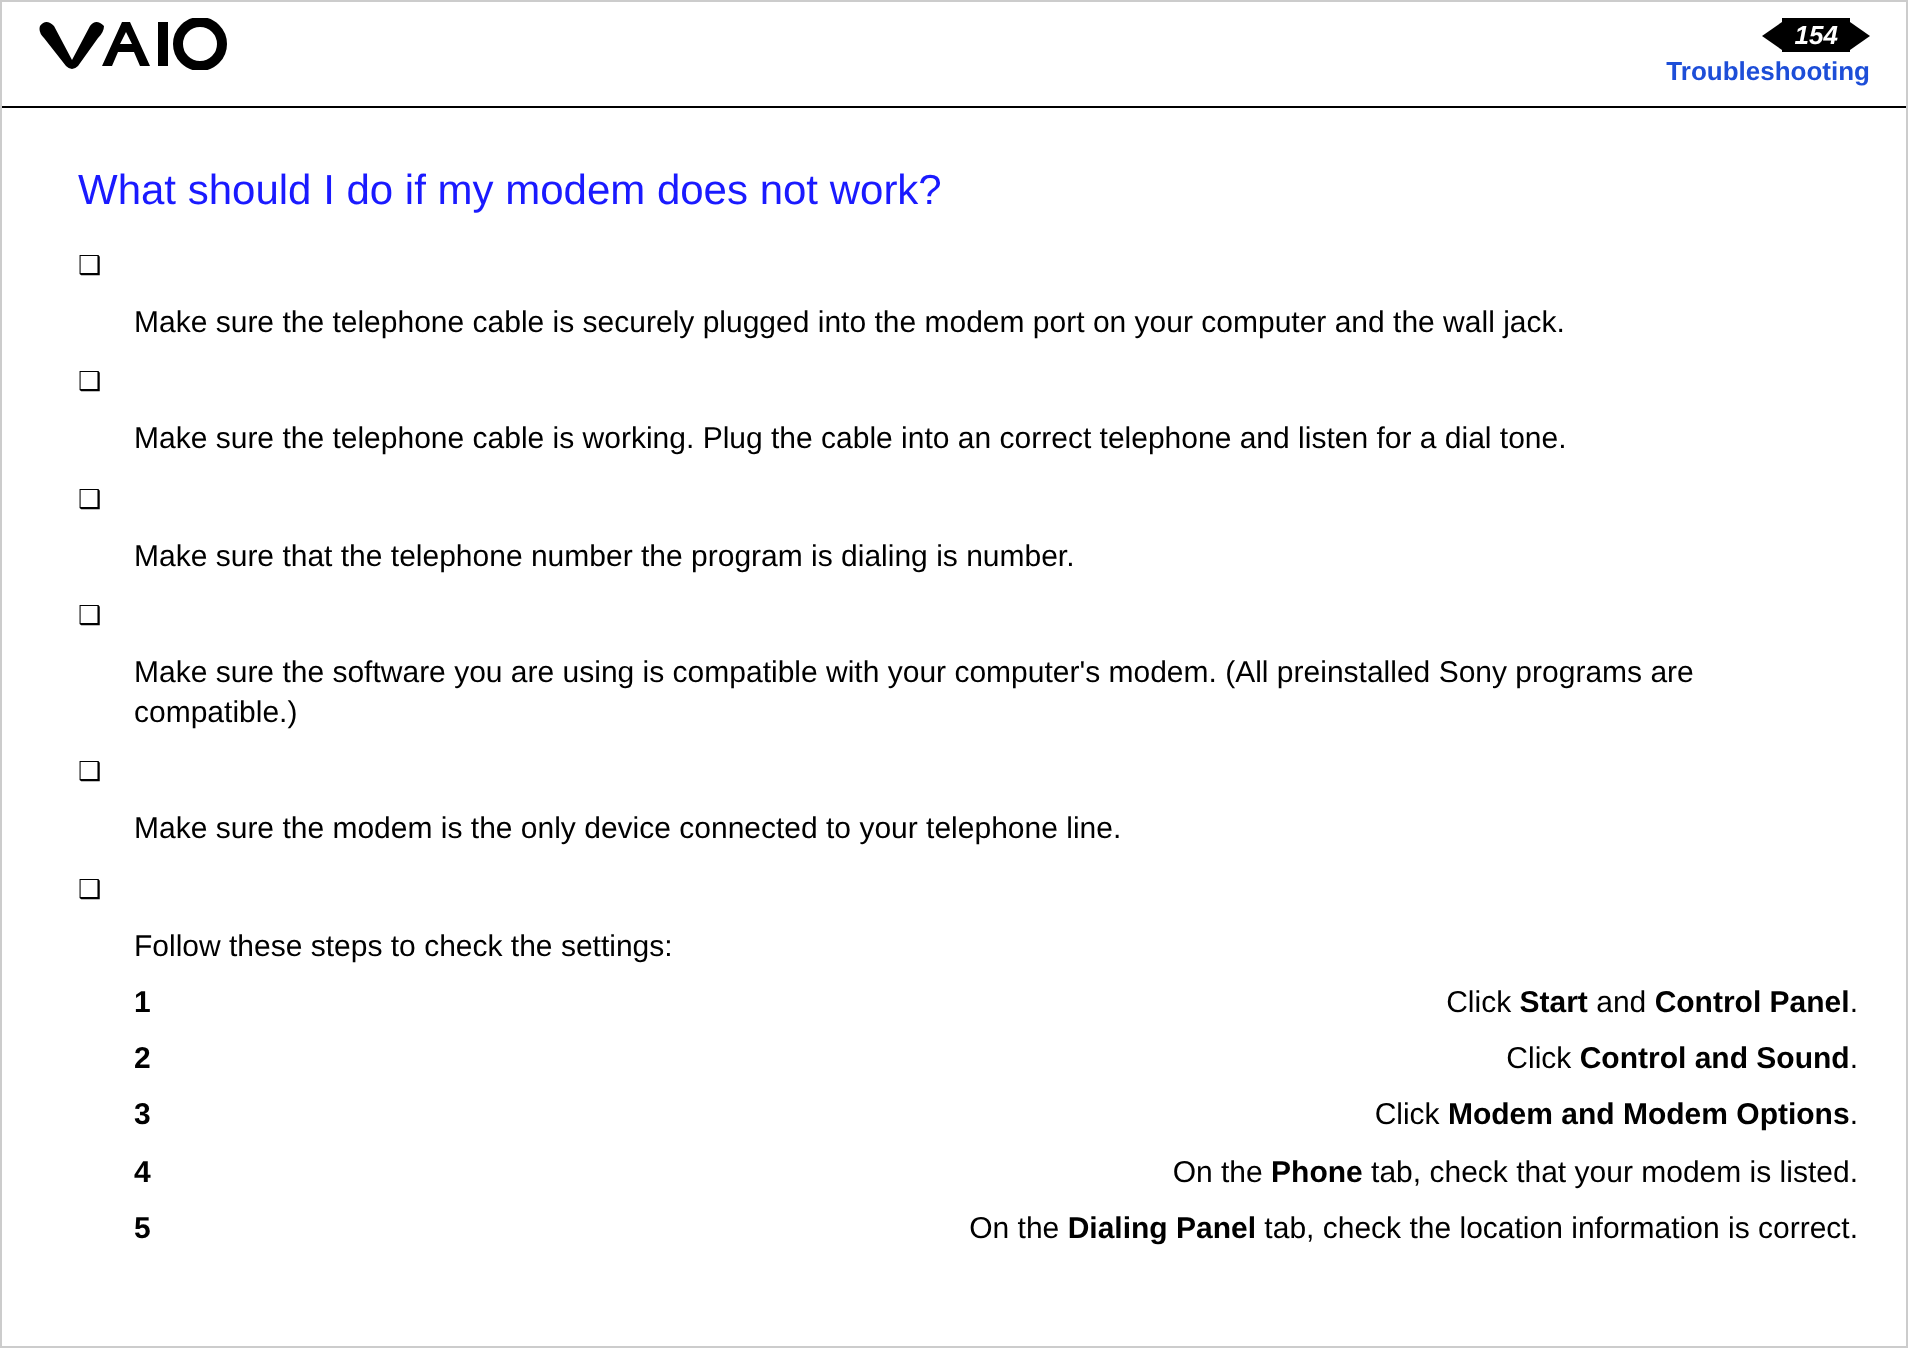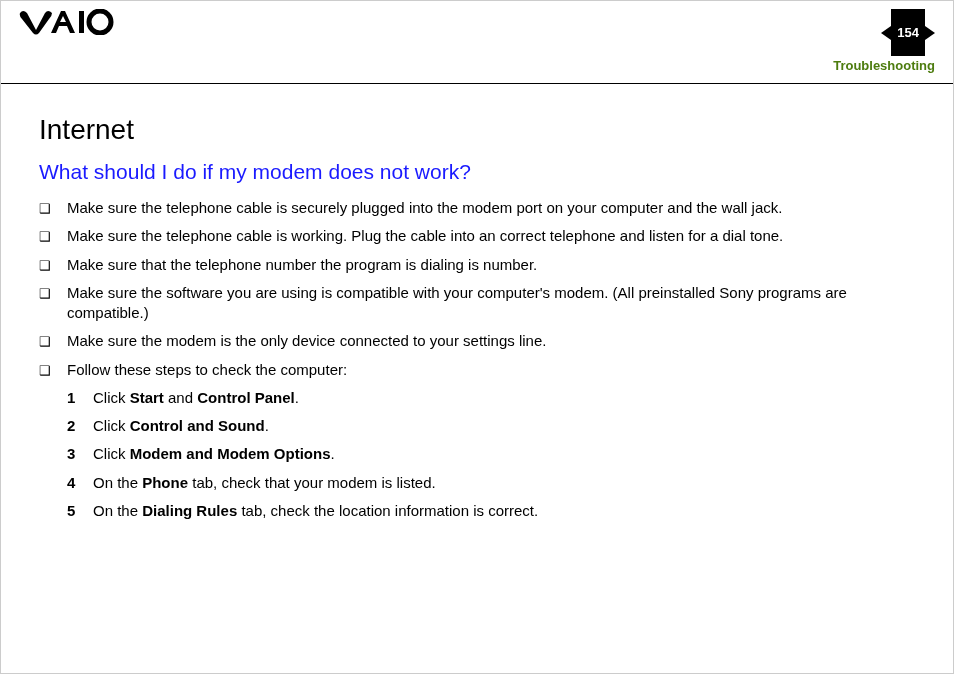--- a/index.html
+++ b/index.html
@@ -35,29 +35,30 @@
     width: 0; height: 0;
     border-top: 7px solid transparent;
     border-bottom: 7px solid transparent;
   }
   .arrow-left  { border-right: 10px solid #000; }
   .arrow-right { border-left: 10px solid #000; }
   .page-num {
     background: #000;
     color: #fff;
     font-weight: bold;
+    font-style: italic;
     font-size: 13px;
-    padding: 16px 6px;
+    padding: 1px 6px;
     min-width: 28px;
     text-align: center;
   }
   .section-label {
     font-size: 13px;
     font-weight: bold;
-    color: #4d7c0f;
+    color: #1d4ed8;
   }
   .content {
     padding: 30px 24px 0 38px;
   }
   .h1 {
     font-size: 28px;
     font-weight: normal;
     color: #000;
     margin-bottom: 14px;
   }
@@ -74,34 +75,34 @@
     margin-bottom: 8px;
     font-size: 15px;
     line-height: 1.35;
   }
   .bmark {
     flex: 0 0 28px;
     font-size: 13px;
     position: relative;
     top: 2px;
   }
-  .btext { flex: 1; }
+  .btext { flex: 1; margin-top: 30px; }
   .steps { list-style: none; margin-top: 2px; padding-left: 28px; }
   .steps > li {
     display: flex;
     align-items: flex-start;
     margin-bottom: 8px;
     font-size: 15px;
     line-height: 1.35;
   }
   .snum {
     flex: 0 0 26px;
     font-weight: bold;
   }
-  .stext { flex: 1; }
+  .stext { flex: 1; text-align: right; }
   .stext b { font-weight: bold; }
 </style>
 </head>
 <body>
 
 <div class="header">
   <div class="logo">
     <svg viewBox="0 0 200 48" xmlns="http://www.w3.org/2000/svg">
       <path d="M2 6 Q8 -2 16 6 L34 40 L52 6 Q58 -2 66 6 Q66 12 60 18 L40 46 Q34 52 28 46 L6 18 Q0 12 2 6 Z" fill="#000"></path>
       <path d="M92 2 L112 46 L102 46 L96 32 L80 32 L74 46 L64 46 L84 2 Z M88 12 L82 24 L94 24 Z" fill="#000"></path>
@@ -113,21 +114,20 @@
     <div class="page-badge">
       <div class="arrow-left"></div>
       <div class="page-num">154</div>
       <div class="arrow-right"></div>
     </div>
     <div class="section-label">Troubleshooting</div>
   </div>
 </div>
 
 <div class="content">
-  <div class="h1">Internet</div>
   <div class="h2">What should I do if my modem does not work?</div>
 
   <ul class="bullets">
     <li>
       <span class="bmark">❑</span>
       <span class="btext">Make sure the telephone cable is securely plugged into the modem port on your computer and the wall jack.</span>
     </li>
     <li>
       <span class="bmark">❑</span>
       <span class="btext">Make sure the telephone cable is working. Plug the cable into an correct telephone and listen for a dial tone.</span>
@@ -135,25 +135,25 @@
     <li>
       <span class="bmark">❑</span>
       <span class="btext">Make sure that the telephone number the program is dialing is number.</span>
     </li>
     <li>
       <span class="bmark">❑</span>
       <span class="btext">Make sure the software you are using is compatible with your computer's modem. (All preinstalled Sony programs are compatible.)</span>
     </li>
     <li>
       <span class="bmark">❑</span>
-      <span class="btext">Make sure the modem is the only device connected to your settings line.</span>
+      <span class="btext">Make sure the modem is the only device connected to your telephone line.</span>
     </li>
     <li>
       <span class="bmark">❑</span>
-      <span class="btext">Follow these steps to check the computer:</span>
+      <span class="btext">Follow these steps to check the settings:</span>
     </li>
   </ul>
 
   <ol class="steps">
       <li>
         <span class="snum">1</span>
         <span class="stext">Click <b>Start</b> and <b>Control Panel</b>.</span>
       </li>
       <li>
         <span class="snum">2</span>
@@ -162,16 +162,16 @@
       <li>
         <span class="snum">3</span>
         <span class="stext">Click <b>Modem and Modem Options</b>.</span>
       </li>
       <li>
         <span class="snum">4</span>
         <span class="stext">On the <b>Phone</b> tab, check that your modem is listed.</span>
       </li>
       <li>
         <span class="snum">5</span>
-        <span class="stext">On the <b>Dialing Rules</b> tab, check the location information is correct.</span>
+        <span class="stext">On the <b>Dialing Panel</b> tab, check the location information is correct.</span>
       </li>
     </ol>
 </div>
 
 </body></html>

